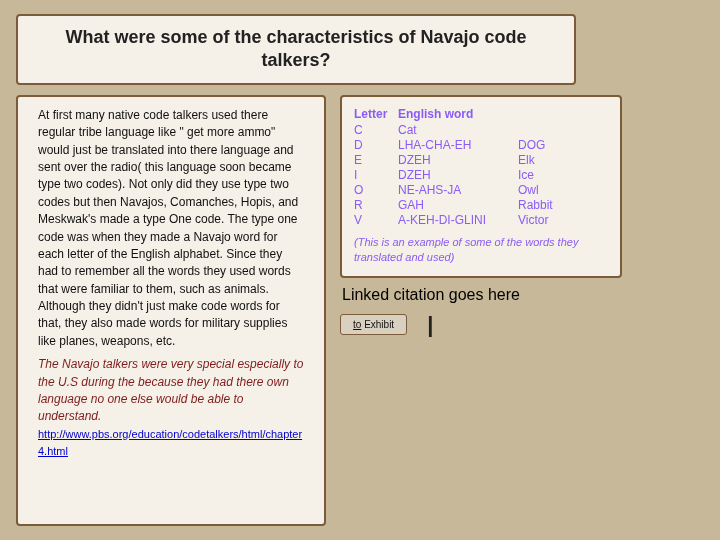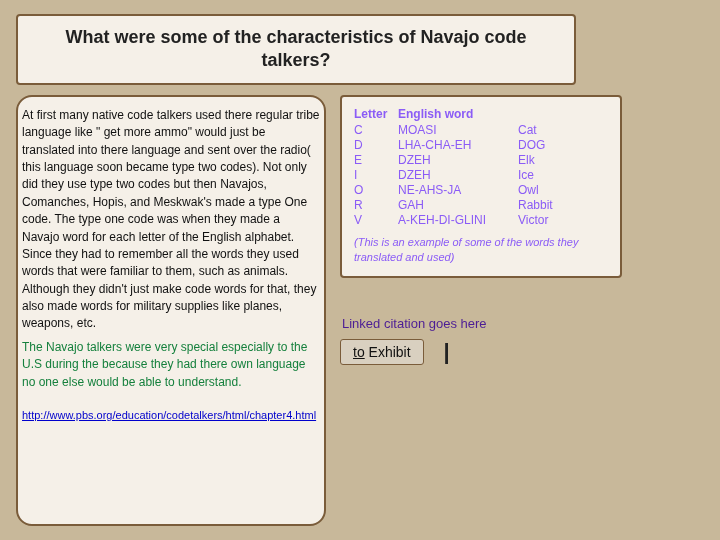--- a/index.html
+++ b/index.html
@@ -39,35 +39,36 @@
     .content-row {
       display: flex;
       gap: 14px;
       flex: 1;
     }
 
     .left-box {
       flex: 0 0 310px;
       background-color: #f5f0e8;
       border: 2px solid #7a5c3a;
-      border-radius: 16px;
-      padding: 10px 4px;
+      border-radius: 4px;
+      padding: 10px 20px;
       font-size: 12px;
       color: #111;
       line-height: 1.45;
       overflow: hidden;
       position: relative;
     }
 
     .left-box .paragraph-1 {
       margin-bottom: 6px;
     }
 
     .left-box .paragraph-2 {
-      color: #15803d;
+      color: #7f1d1d;
+      font-style: italic;
     }
 
     .left-box .link-text {
       color: #0000cc;
       text-decoration: underline;
       font-size: 11px;
       word-break: break-all;
     }
 
     .right-column {
@@ -104,39 +105,38 @@
     }
 
     .table-note {
       margin-top: 8px;
       font-style: italic;
       font-size: 11px;
       line-height: 1.4;
     }
 
     .citation-area {
-      font-size: 13px;
-      color: #4c1d95;
+      font-size: 16px;
+      color: #000000;
       text-align: left;
       padding-left: 2px;
-      margin-top: 30px;
     }
 
     .exhibit-button-row {
       display: flex;
       align-items: center;
       gap: 12px;
     }
 
     .exhibit-button {
       background-color: #d9d0c0;
       border: 1px solid #7a5c3a;
       border-radius: 3px;
       padding: 4px 12px;
-      font-size: 14px;
+      font-size: 10px;
       cursor: pointer;
       color: #111;
     }
 
     .exhibit-button .underline {
       text-decoration: underline;
     }
 
     .cursor-indicator {
       font-size: 22px;
@@ -152,37 +152,36 @@
 
   <div class="title-box">
     <span>What were some of the characteristics of Navajo code talkers?</span>
   </div>
 
   <div class="content-row">
 
     <div class="left-box">
       <div class="paragraph-1">At first many native code talkers used there regular tribe language like " get more ammo" would just be translated into there language and sent over the radio( this language soon became type two codes). Not only did they use type two codes but then Navajos, Comanches, Hopis, and Meskwak's made a type One code. The type one code was when they made a Navajo word for each letter of the English alphabet. Since they had to remember all the words they used words that were familiar to them, such as animals. Although they didn't just make code words for that, they also made words for military supplies like planes, weapons, etc.</div>
       <div class="paragraph-2">The Navajo talkers were very special especially to the U.S during the because they had there own language no one else would be able to understand.</div>
-      <div style="margin-top:16px;">
+      <div style="margin-top:0;">
         <a class="link-text" href="#">http://www.pbs.org/education/codetalkers/html/chapter4.html</a>
       </div>
     </div>
 
     <div class="right-column">
 
       <div class="table-box">
 
         <div class="table-header-row">
           <span class="col-letter">Letter</span>
           <span class="col-english">English word</span>
         </div>
 
         <div class="table-data-row">
           <span class="col-letter">C</span>
-          <span class="col-navajo">MOASI</span>
           <span class="col-english">Cat</span>
         </div>
         <div class="table-data-row">
           <span class="col-letter">D</span>
           <span class="col-navajo">LHA-CHA-EH</span>
           <span class="col-english">DOG</span>
         </div>
         <div class="table-data-row">
           <span class="col-letter">E</span>
           <span class="col-navajo">DZEH</span>

